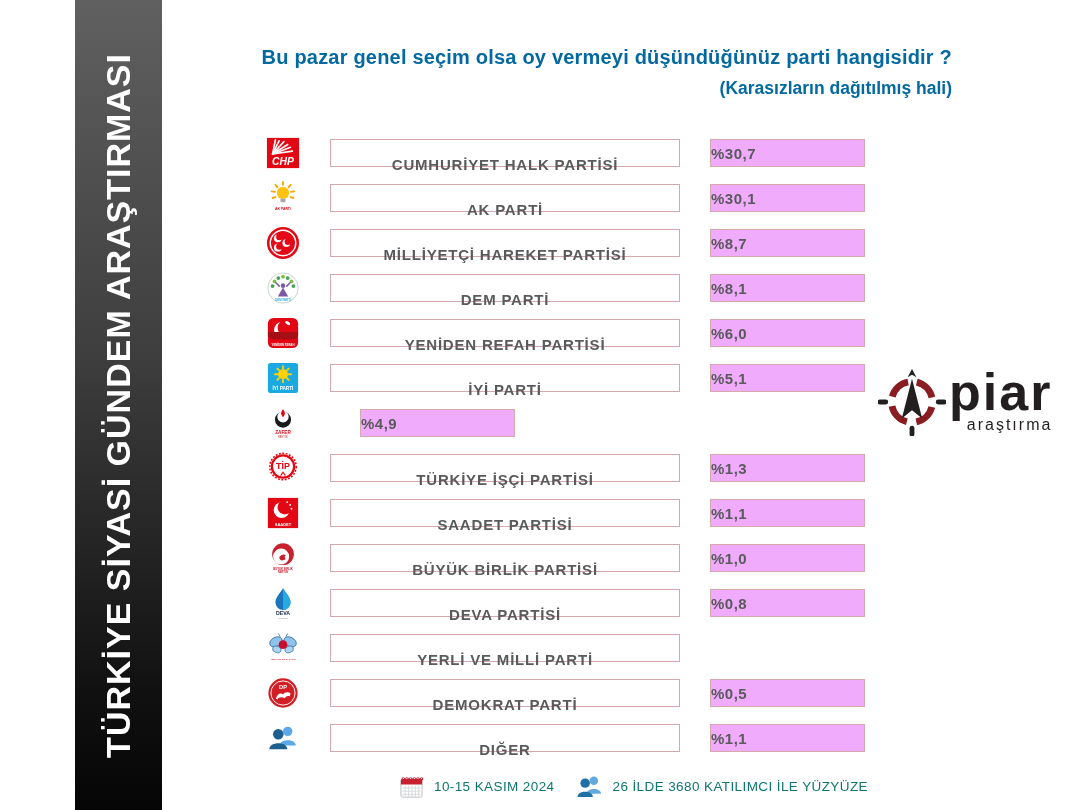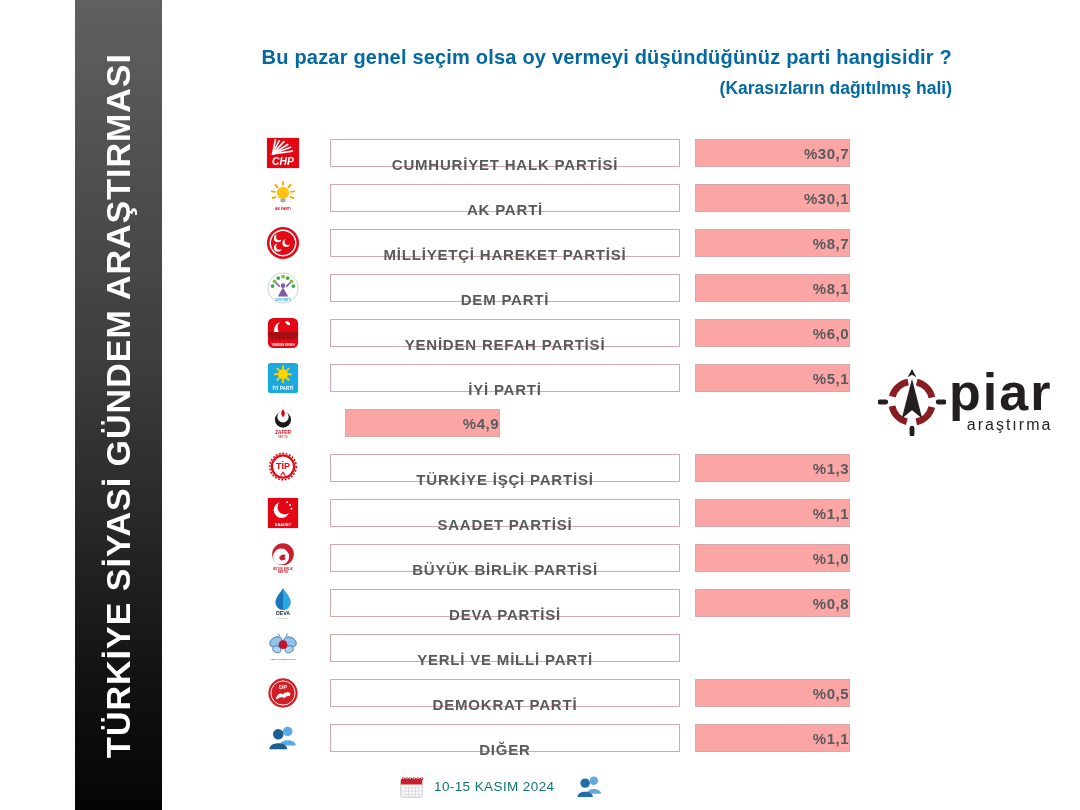--- a/index.html
+++ b/index.html
@@ -27,22 +27,22 @@
     width:34px;height:34px;flex:0 0 34px;margin-right:30px;
     display:flex;align-items:center;justify-content:center;overflow:visible;
   }
   .logo svg{overflow:visible;}
   .name-box{
     width:348px;height:26px;border:1px solid #d5a8ae;background:#fff;
     display:flex;align-items:center;justify-content:center;
   }
   .name-box span{font-size:15px;font-weight:bold;color:#595a5c;letter-spacing:0.8px;margin-top:23px;}
   .pct-box{
-    width:153px;height:26px;border:1px solid #d5a8ae;background:#fca5a5;margin-left:15px;
-    display:flex;align-items:center;justify-content:flex-end;
+    width:153px;height:26px;border:1px solid #d5a8ae;background:#f0abfc;margin-left:30px;
+    display:flex;align-items:center;justify-content:flex-start;
   }
   .pct-box span{font-size:15px;font-weight:bold;color:#595a5c;letter-spacing:0.5px;}
   .footer{position:absolute;left:398px;top:773px;display:flex;align-items:center;}
   .footer .ic{width:27px;height:27px;margin-right:9px;flex:0 0 27px;}
   .footer .ic svg{width:27px;height:27px;}
   .footer-text{font-size:13.5px;color:#0f766e;letter-spacing:0.4px;white-space:nowrap;}
   .footer .gap{width:22px;}
   .brand{position:absolute;left:878px;top:368px;display:flex;align-items:center;}
   .brand-icon{width:68px;height:68px;flex:0 0 68px;}
   .brand-icon svg{width:68px;height:68px;}
@@ -362,20 +362,21 @@
   </g>
       </svg></span>
   <span class="footer-text">10-15 KASIM 2024</span>
   <span class="gap"></span>
   <span class="ic"><svg viewBox="0 0 28 28">
   <circle cx="18.5" cy="8" r="4.4" fill="#63A9DD"></circle>
   <path d="M11 21.5 C11 14.8 26 14.8 26 21.5 Z" fill="#63A9DD"></path>
   <circle cx="9.5" cy="10.5" r="4.9" fill="#1D6FA5"></circle>
   <path d="M1.5 25 C1.5 17.5 17.5 17.5 17.5 25 Z" fill="#1D6FA5"></path>
       </svg></span>
+  <span class="footer-text">26 İLDE 3680 KATILIMCI İLE YÜZYÜZE</span>
 </div>
 
 <div class="brand">
   <span class="brand-icon"><svg viewBox="0 0 70 70">
   <circle cx="35" cy="35" r="21" fill="none" stroke="#8a1d22" stroke-width="7" stroke-dasharray="23 10" stroke-dashoffset="28" transform="rotate(-90 35 35)"></circle>
   <g stroke="#231f20" stroke-width="5" stroke-linecap="round">
     <line x1="2" y1="35" x2="8" y2="35"></line>
           <line x1="62" y1="35" x2="68" y2="35"></line>
           <line x1="35" y1="62" x2="35" y2="68"></line>
   </g>

